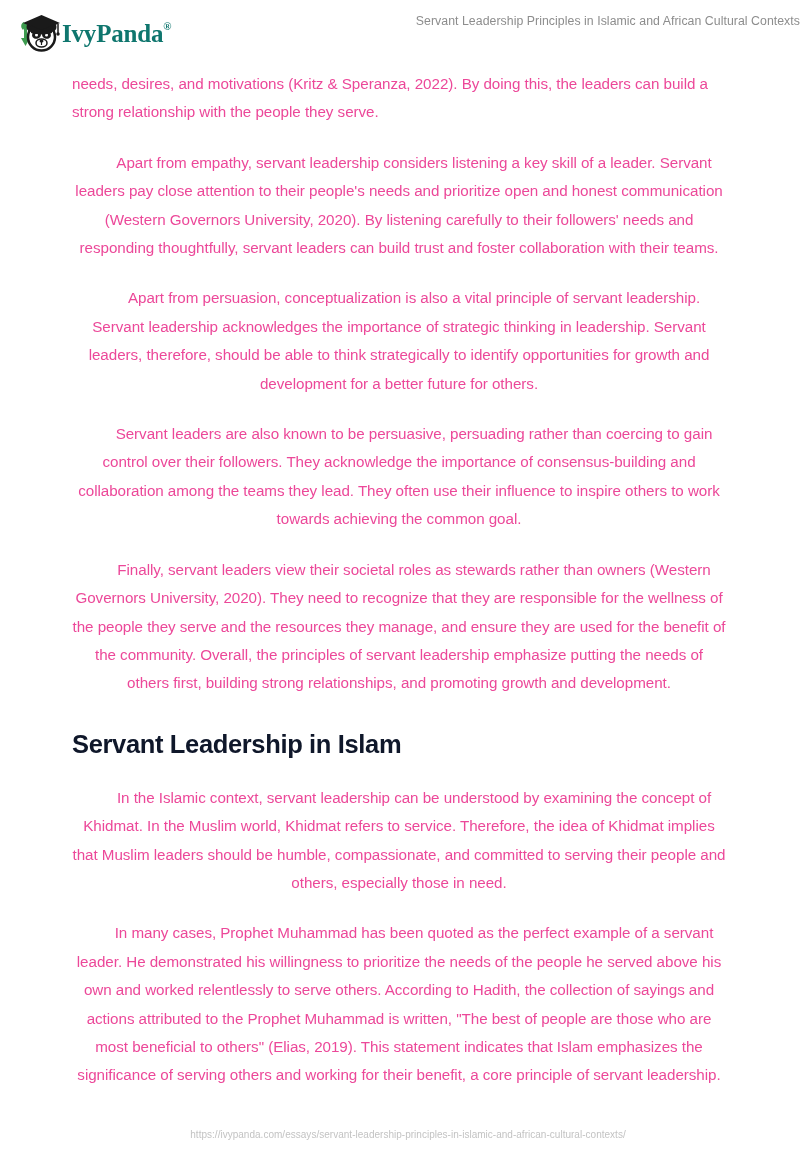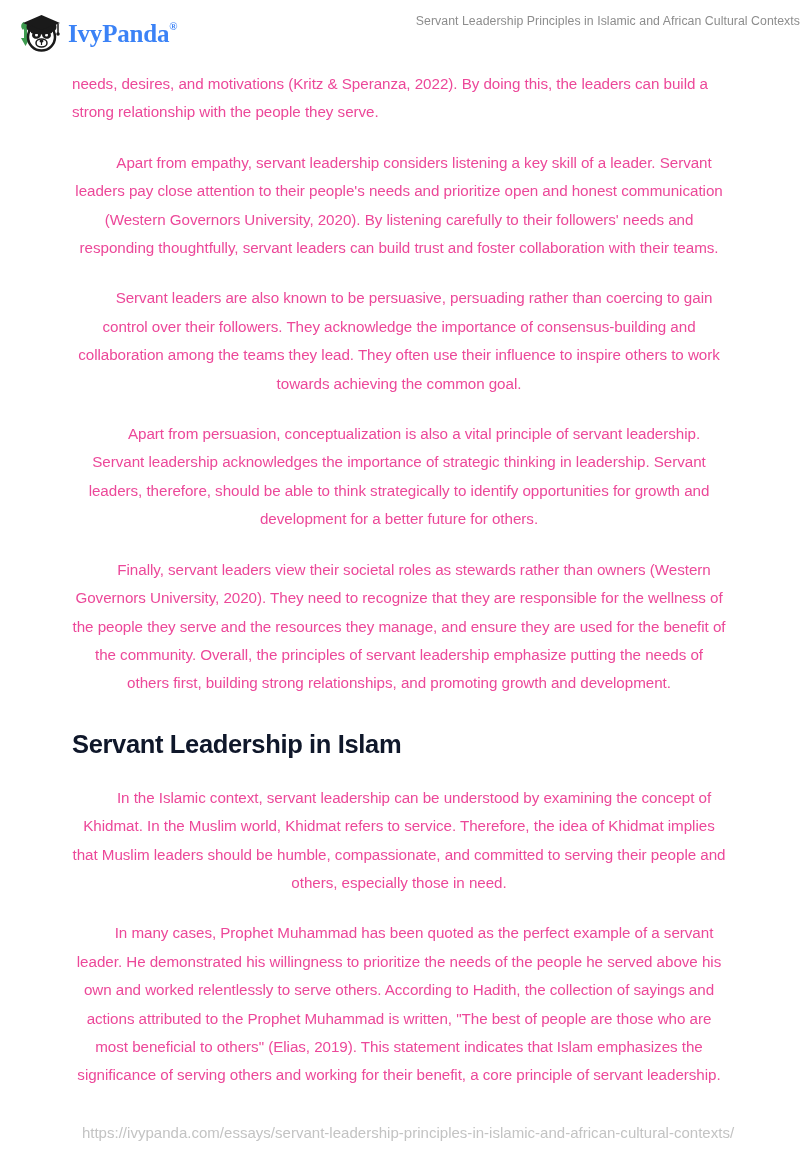--- a/index.html
+++ b/index.html
@@ -36,22 +36,21 @@
     width: 48px;
     height: 44px;
     display: block;
     flex: 0 0 auto;
   }
   .logo-wordmark {
     font-family: "Liberation Serif", serif;
     font-weight: bold;
     font-size: 25px;
     letter-spacing: -0.2px;
-    color: #3b82f6;
-    margin-left: 6px;
+    color: #0f766e;
     line-height: 1;
     position: relative;
     top: 1px;
   }
   .logo-wordmark .reg {
     font-size: 11px;
     vertical-align: super;
     font-weight: bold;
     position: relative;
     top: -2px;
@@ -99,21 +98,21 @@
 
   
   .page-footer {
     position: absolute;
     left: 0;
     right: 0;
     bottom: 18px;
     text-align: center;
   }
   .footer-url {
-    font-size: 15px;
+    font-size: 10px;
     color: #c3c3c3;
     letter-spacing: 0.02px;
     text-decoration: none;
     white-space: nowrap;
     margin-left: 16px;
   }
 </style>
 </head>
 <body>
 
@@ -146,22 +145,22 @@
     </svg>
     <span class="logo-wordmark"><span>IvyPanda</span><span class="reg">®</span></span>
   </div>
 
   <div class="running-title">Servant Leadership Principles in Islamic and African Cultural Contexts</div>
 </div>
 
 <div class="content">
     <p class="para">needs, desires, and motivations (Kritz &amp; Speranza, 2022). By doing this, the leaders can build a strong relationship with the people they serve.</p>
     <p class="para indent">Apart from empathy, servant leadership considers listening a key skill of a leader. Servant leaders pay close attention to their people's needs and prioritize open and honest communication (Western Governors University, 2020). By listening carefully to their followers' needs and responding thoughtfully, servant leaders can build trust and foster collaboration with their teams.</p>
+    <p class="para indent">Apart from persuasion, conceptualization is also a vital principle of servant leadership. Servant leadership acknowledges the importance of strategic thinking in leadership. Servant leaders, therefore, should be able to think strategically to identify opportunities for growth and development for a better future for others.</p>
     <p class="para indent">Servant leaders are also known to be persuasive, persuading rather than coercing to gain control over their followers. They acknowledge the importance of consensus-building and collaboration among the teams they lead. They often use their influence to inspire others to work towards achieving the common goal.</p>
-    <p class="para indent">Apart from persuasion, conceptualization is also a vital principle of servant leadership. Servant leadership acknowledges the importance of strategic thinking in leadership. Servant leaders, therefore, should be able to think strategically to identify opportunities for growth and development for a better future for others.</p>
     <p class="para indent">Finally, servant leaders view their societal roles as stewards rather than owners (Western Governors University, 2020). They need to recognize that they are responsible for the wellness of the people they serve and the resources they manage, and ensure they are used for the benefit of the community. Overall, the principles of servant leadership emphasize putting the needs of others first, building strong relationships, and promoting growth and development.</p>
     <h2 class="section-heading">Servant Leadership in Islam</h2>
     <p class="para indent">In the Islamic context, servant leadership can be understood by examining the concept of Khidmat. In the Muslim world, Khidmat refers to service. Therefore, the idea of Khidmat implies that Muslim leaders should be humble, compassionate, and committed to serving their people and others, especially those in need.</p>
     <p class="para indent">In many cases, Prophet Muhammad has been quoted as the perfect example of a servant leader. He demonstrated his willingness to prioritize the needs of the people he served above his own and worked relentlessly to serve others. According to Hadith, the collection of sayings and actions attributed to the Prophet Muhammad is written, "The best of people are those who are most beneficial to others" (Elias, 2019). This statement indicates that Islam emphasizes the significance of serving others and working for their benefit, a core principle of servant leadership.</p>
   </div>
 
 <div class="page-footer">
   <a class="footer-url" href="#">https://ivypanda.com/essays/servant-leadership-principles-in-islamic-and-african-cultural-contexts/</a>
 </div>
 

